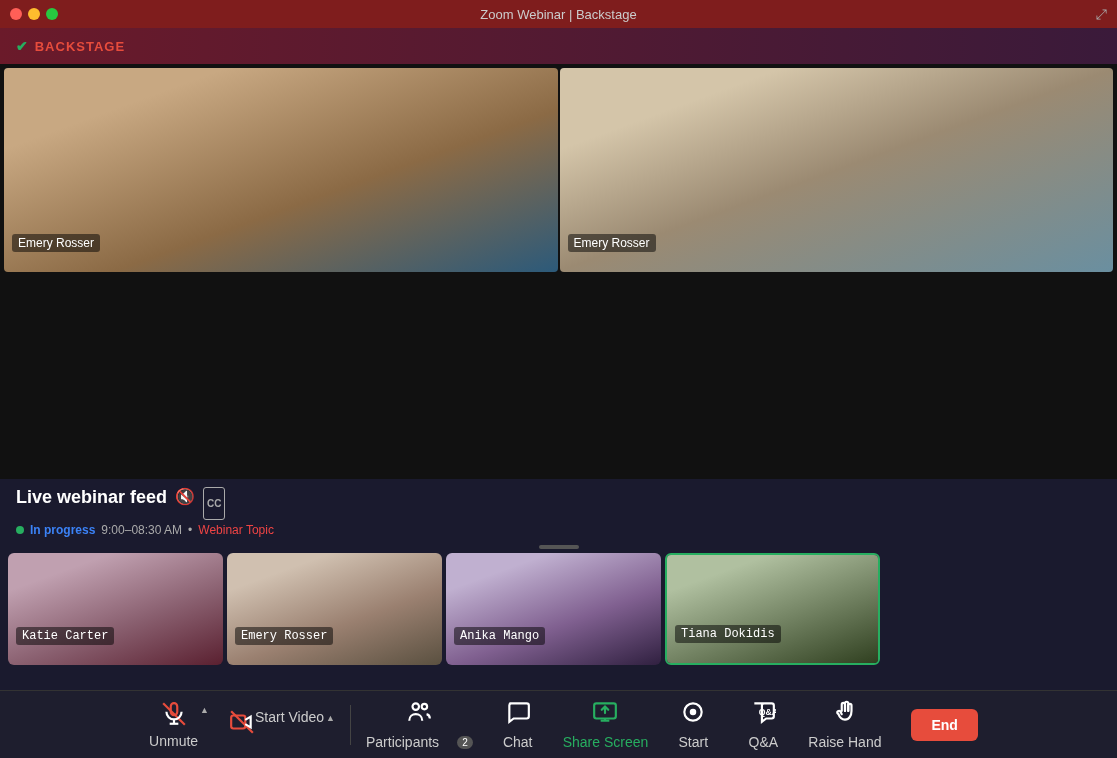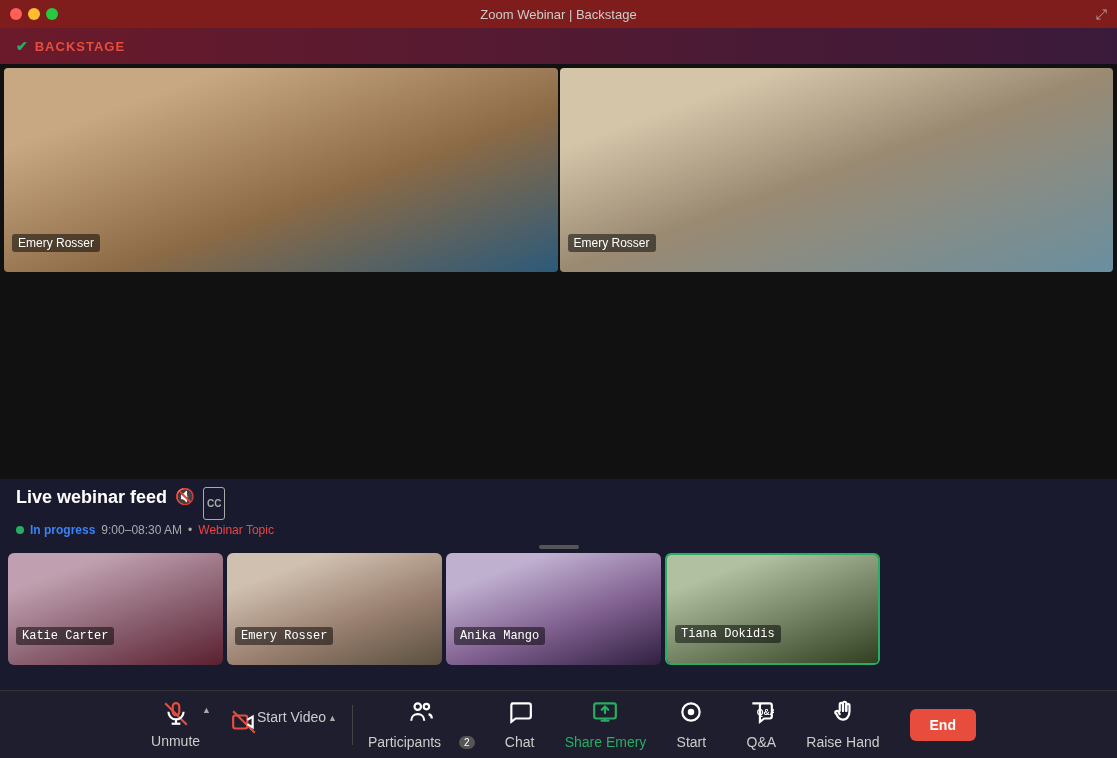--- a/index.html
+++ b/index.html
@@ -485,21 +485,21 @@
 
   <div class="toolbar-item">
     <span class="toolbar-icon active-green">
       <svg width="26" height="26" viewBox="0 0 24 24" fill="none">
         <rect x="2" y="4" width="20" height="14" rx="2" stroke="#27ae60" stroke-width="2" fill="none"></rect>
         <path d="M12 7v6M9 10l3-3 3 3" stroke="#27ae60" stroke-width="2" stroke-linecap="round"></path>
         <line x1="8" y1="20" x2="16" y2="20" stroke="#27ae60" stroke-width="2"></line>
         <line x1="12" y1="18" x2="12" y2="20" stroke="#27ae60" stroke-width="2"></line>
       </svg>
     </span>
-    <span class="toolbar-label active-green">Share Emery</span>
+    <span class="toolbar-label active-green">Share Screen</span>
   </div>
 
   <div class="toolbar-item">
     <span class="toolbar-icon">
       <svg width="26" height="26" viewBox="0 0 24 24" fill="none">
         <circle cx="12" cy="12" r="8" stroke="white" stroke-width="2" fill="none"></circle>
         <circle cx="12" cy="12" r="3" fill="white"></circle>
       </svg>
     </span>
     <span class="toolbar-label">Start</span>

